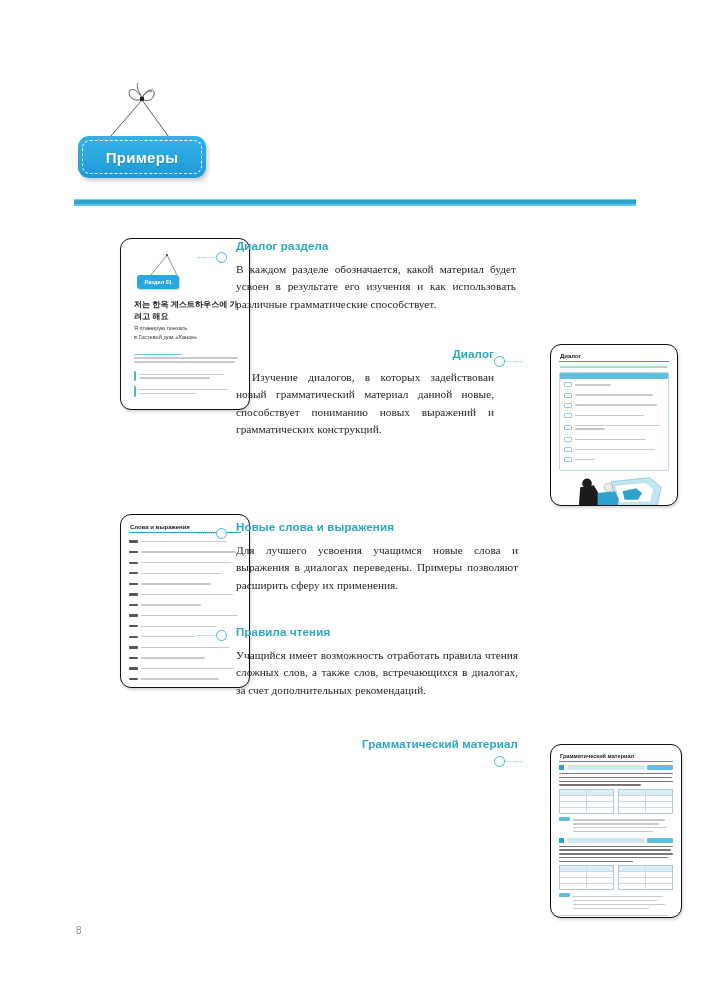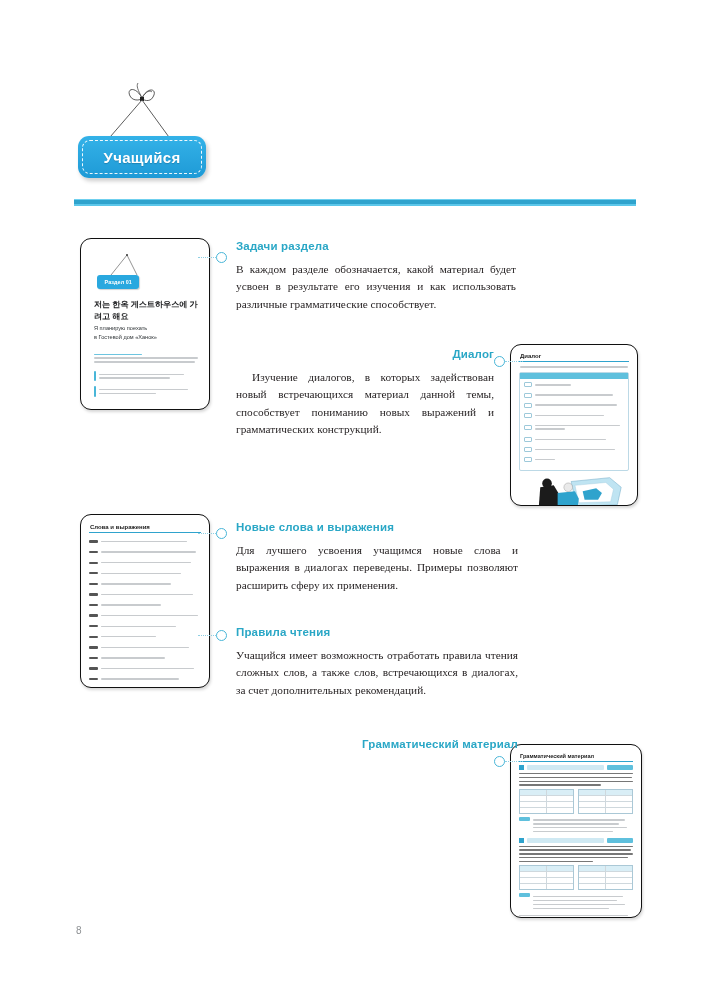--- a/index.html
+++ b/index.html
@@ -70,20 +70,21 @@
   .conn.left .dot{order:1;}
   .conn.right .tail{order:1;}
   .conn.right .dot{order:2;}
 
   
   .thumb{
     position:absolute;background:#fff;
     border:1.4px solid #111;border-radius:11px;
     box-shadow:1px 2px 3px rgba(0,0,0,.16);
     overflow:hidden;
+    margin-left:40px;
   }
   .thumb-inner{position:absolute;inset:0;padding:7px 8px;box-sizing:border-box;}
 
   
   .ln{height:1.6px;background:#9aa0a6;opacity:.55;border-radius:1px;margin:2.6px 0;}
   .ln.sm{height:1.3px;}
   .ln.teal{background:#49b6d8;opacity:.8;}
   .ln.dark{background:#4a4a4a;opacity:.75;}
 
   
@@ -151,21 +152,21 @@
     <svg class="tag-string" viewBox="0 0 200 110">
       <path d="M64 16 C58 4, 48 6, 52 14 C55 20, 64 18, 64 16 Z" fill="none" stroke="#4a4a4a" stroke-width="0.9"></path>
       <path d="M64 16 C70 4, 80 7, 75 15 C72 21, 64 18, 64 16 Z" fill="none" stroke="#4a4a4a" stroke-width="0.9"></path>
       <path d="M64 16 C60 8, 58 4, 60 1" fill="none" stroke="#4a4a4a" stroke-width="0.8"></path>
       <path d="M64 16 C68 9, 72 8, 74 10" fill="none" stroke="#4a4a4a" stroke-width="0.8"></path>
       <rect x="62" y="15" width="4" height="4" fill="#222"></rect>
       <path d="M64 18 L26 62" stroke="#4a4a4a" stroke-width="0.9" fill="none"></path>
       <path d="M64 18 L96 62" stroke="#4a4a4a" stroke-width="0.9" fill="none"></path>
     </svg>
     <div class="tag">
-      <span class="tag-label">Учащийся</span>
+      <span class="tag-label">Примеры</span>
     </div>
   </div>
 
   <div class="rule"></div>
 
   <div class="thumb" style="left:80px;top:238px;width:128px;height:170px;">
     <div class="thumb-inner">
       <div class="t1-arc"></div>
       <svg class="t1-strings" viewBox="0 0 60 28">
         <path d="M30 2 L14 22" stroke="#666" stroke-width="0.7" fill="none"></path>
@@ -202,21 +203,21 @@
         </div>
       </div>
     </div>
   </div>
   <div class="conn right" style="left:198px;top:252px;">
     <div class="tail"></div>
       <div class="dot"></div>
   </div>
 
   <div class="txt-block" style="left:236px;top:240px;width:280px;">
-    <h3 class="sec-title">Задачи раздела</h3>
+    <h3 class="sec-title">Диалог раздела</h3>
     <p class="sec-body">В каждом разделе обозначается, какой материал будет усвоен в результате его изучения и как использовать различные грамматические способствует.</p>
   </div>
 
   <div class="thumb" style="left:510px;top:344px;width:126px;height:160px;">
     <div class="thumb-inner">
       <div class="t2-head">Диалог</div>
       <div class="t2-rule"></div>
       <div class="t2-q">
         <div class="ln sm" style="width:99%"></div>
       </div>
@@ -287,21 +288,21 @@
 
     </div>
   </div>
   <div class="conn left" style="left:494px;top:356px;">
     <div class="dot"></div>
       <div class="tail"></div>
   </div>
 
   <div class="txt-block" style="left:236px;top:348px;width:258px;">
     <h3 class="sec-title right">Диалог</h3>
-    <p class="sec-body indent">Изучение диалогов, в которых задействован новый встречающихся материал данной темы, способствует пониманию новых выражений и грамматических конструкций.</p>
+    <p class="sec-body indent">Изучение диалогов, в которых задействован новый грамматический материал данной новые, способствует пониманию новых выражений и грамматических конструкций.</p>
   </div>
 
   <div class="thumb" style="left:80px;top:514px;width:128px;height:172px;">
     <div class="thumb-inner">
       <div class="t3-head">Слова и выражения</div>
       <div class="t3-rule"></div>
 
       <div class="t3-item">
           <div class="kw"></div>
           <div class="rest">

